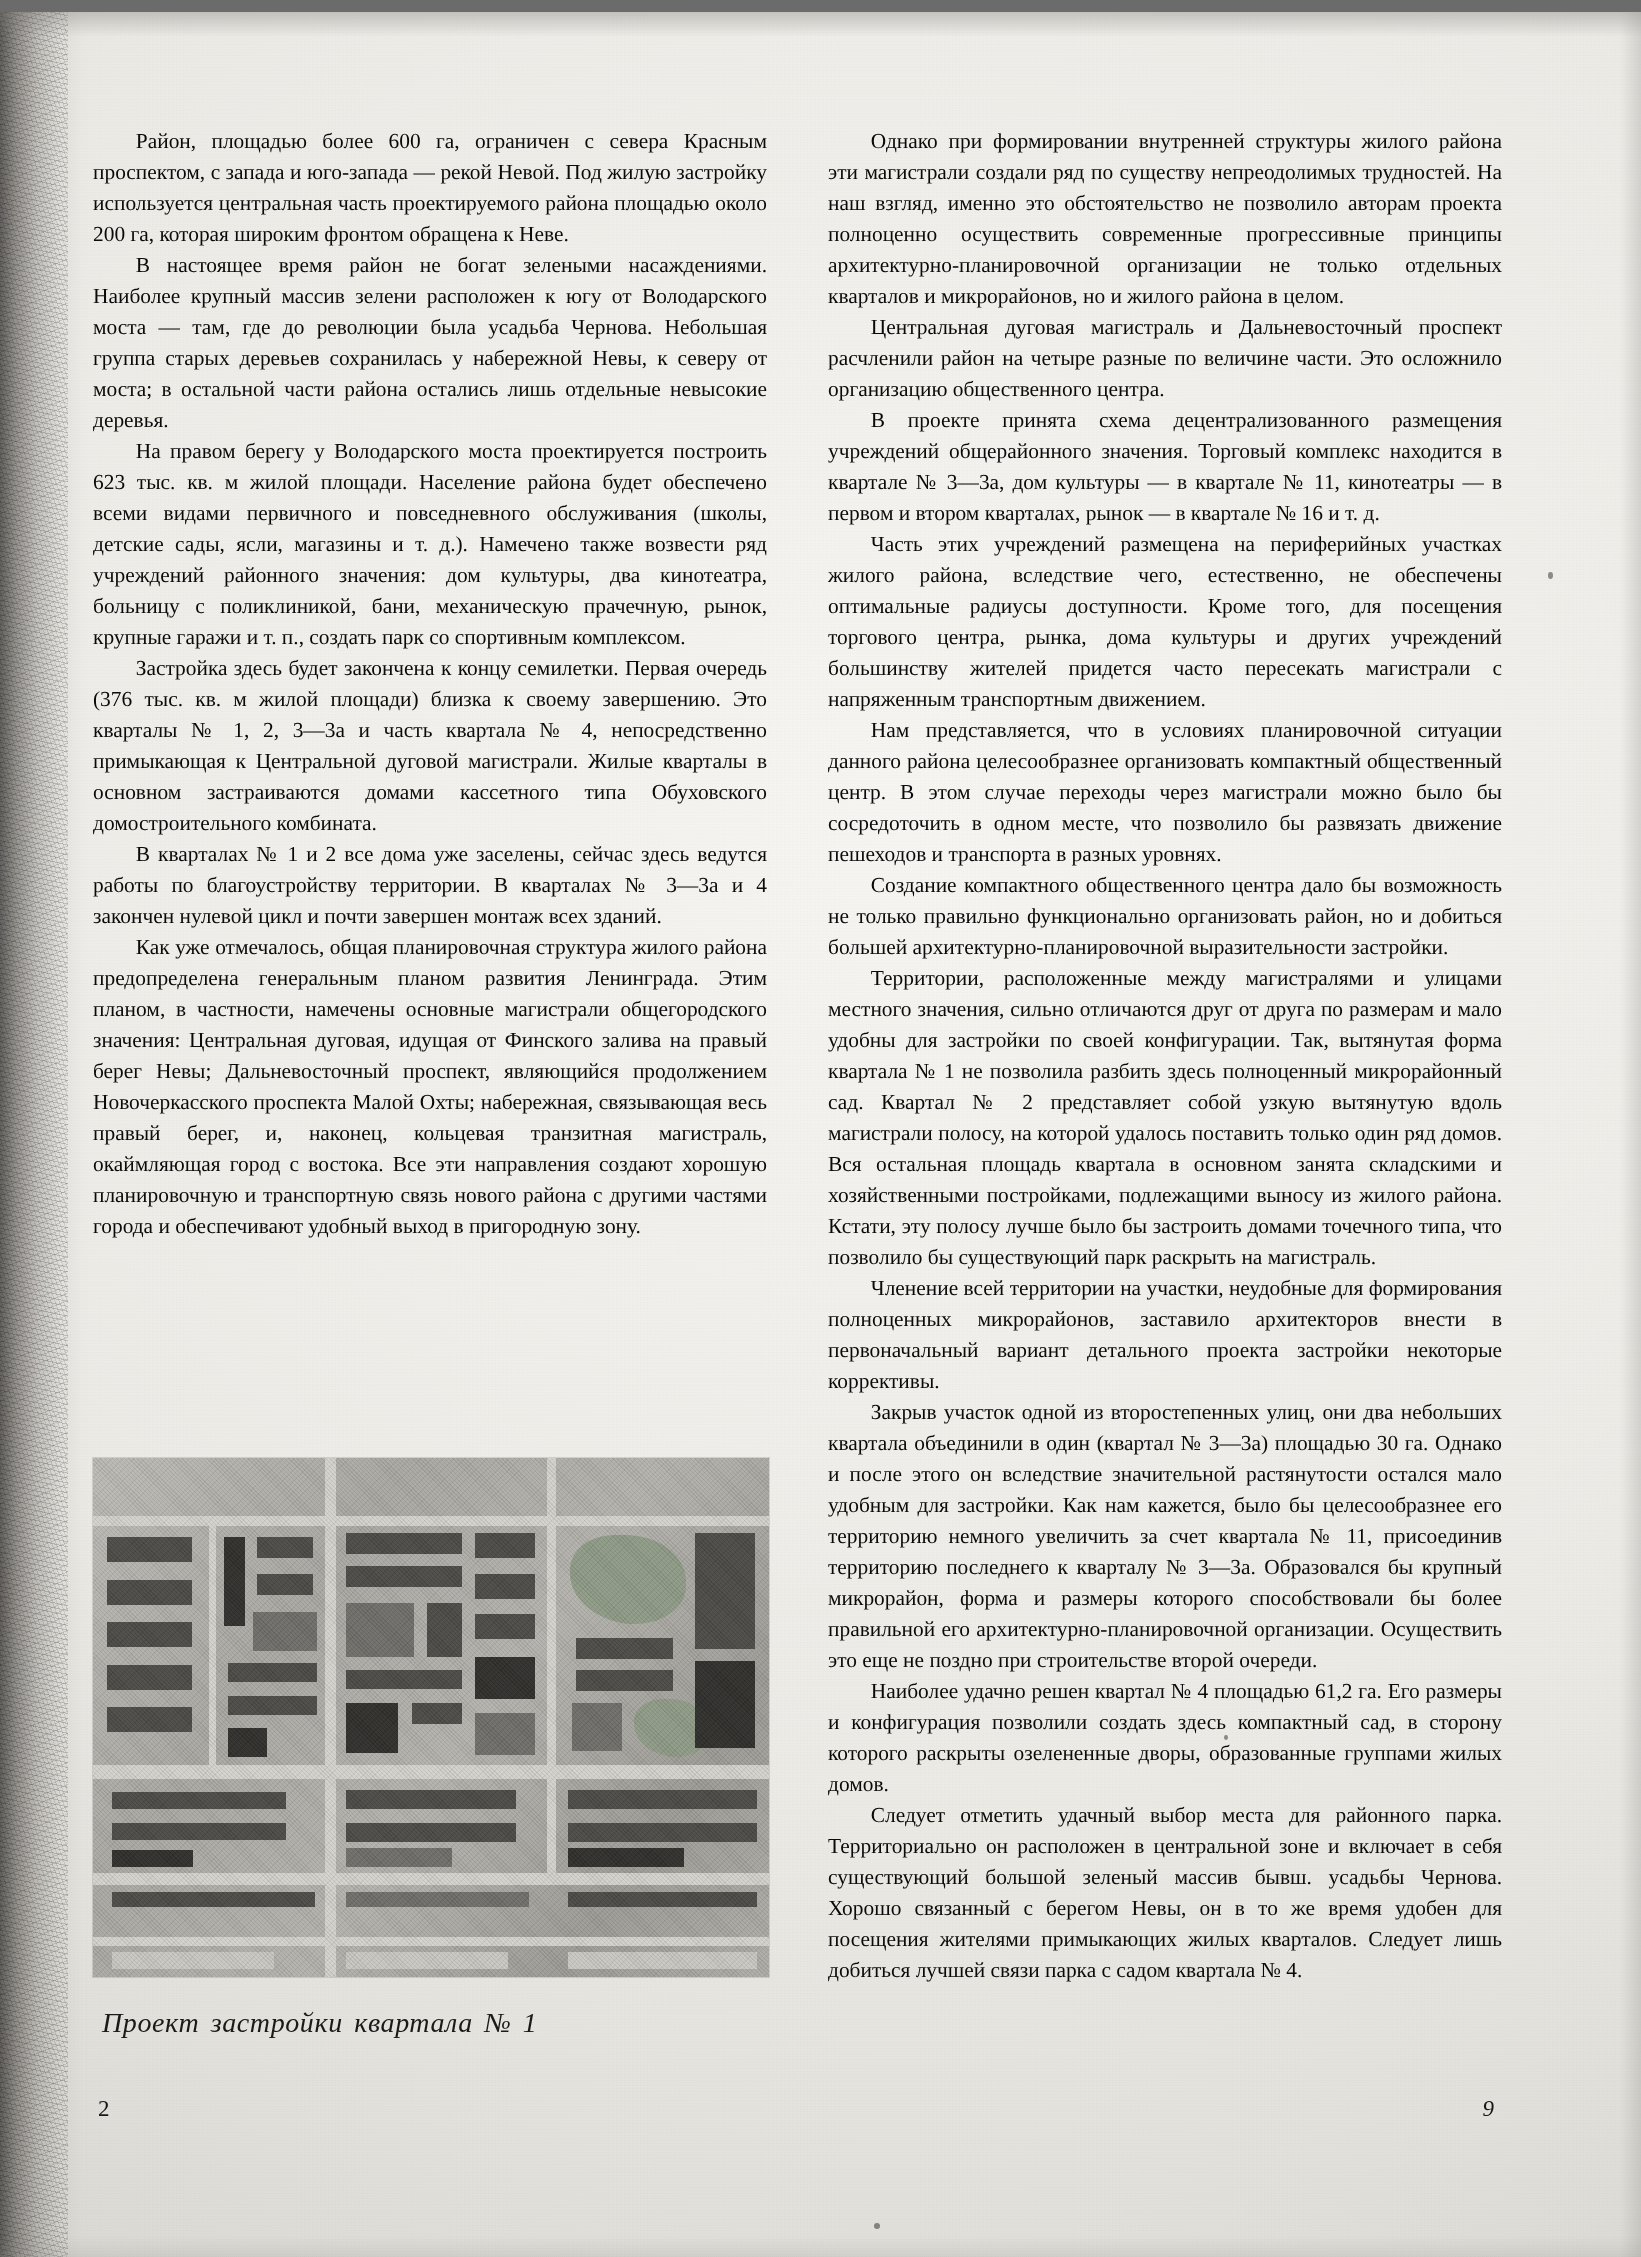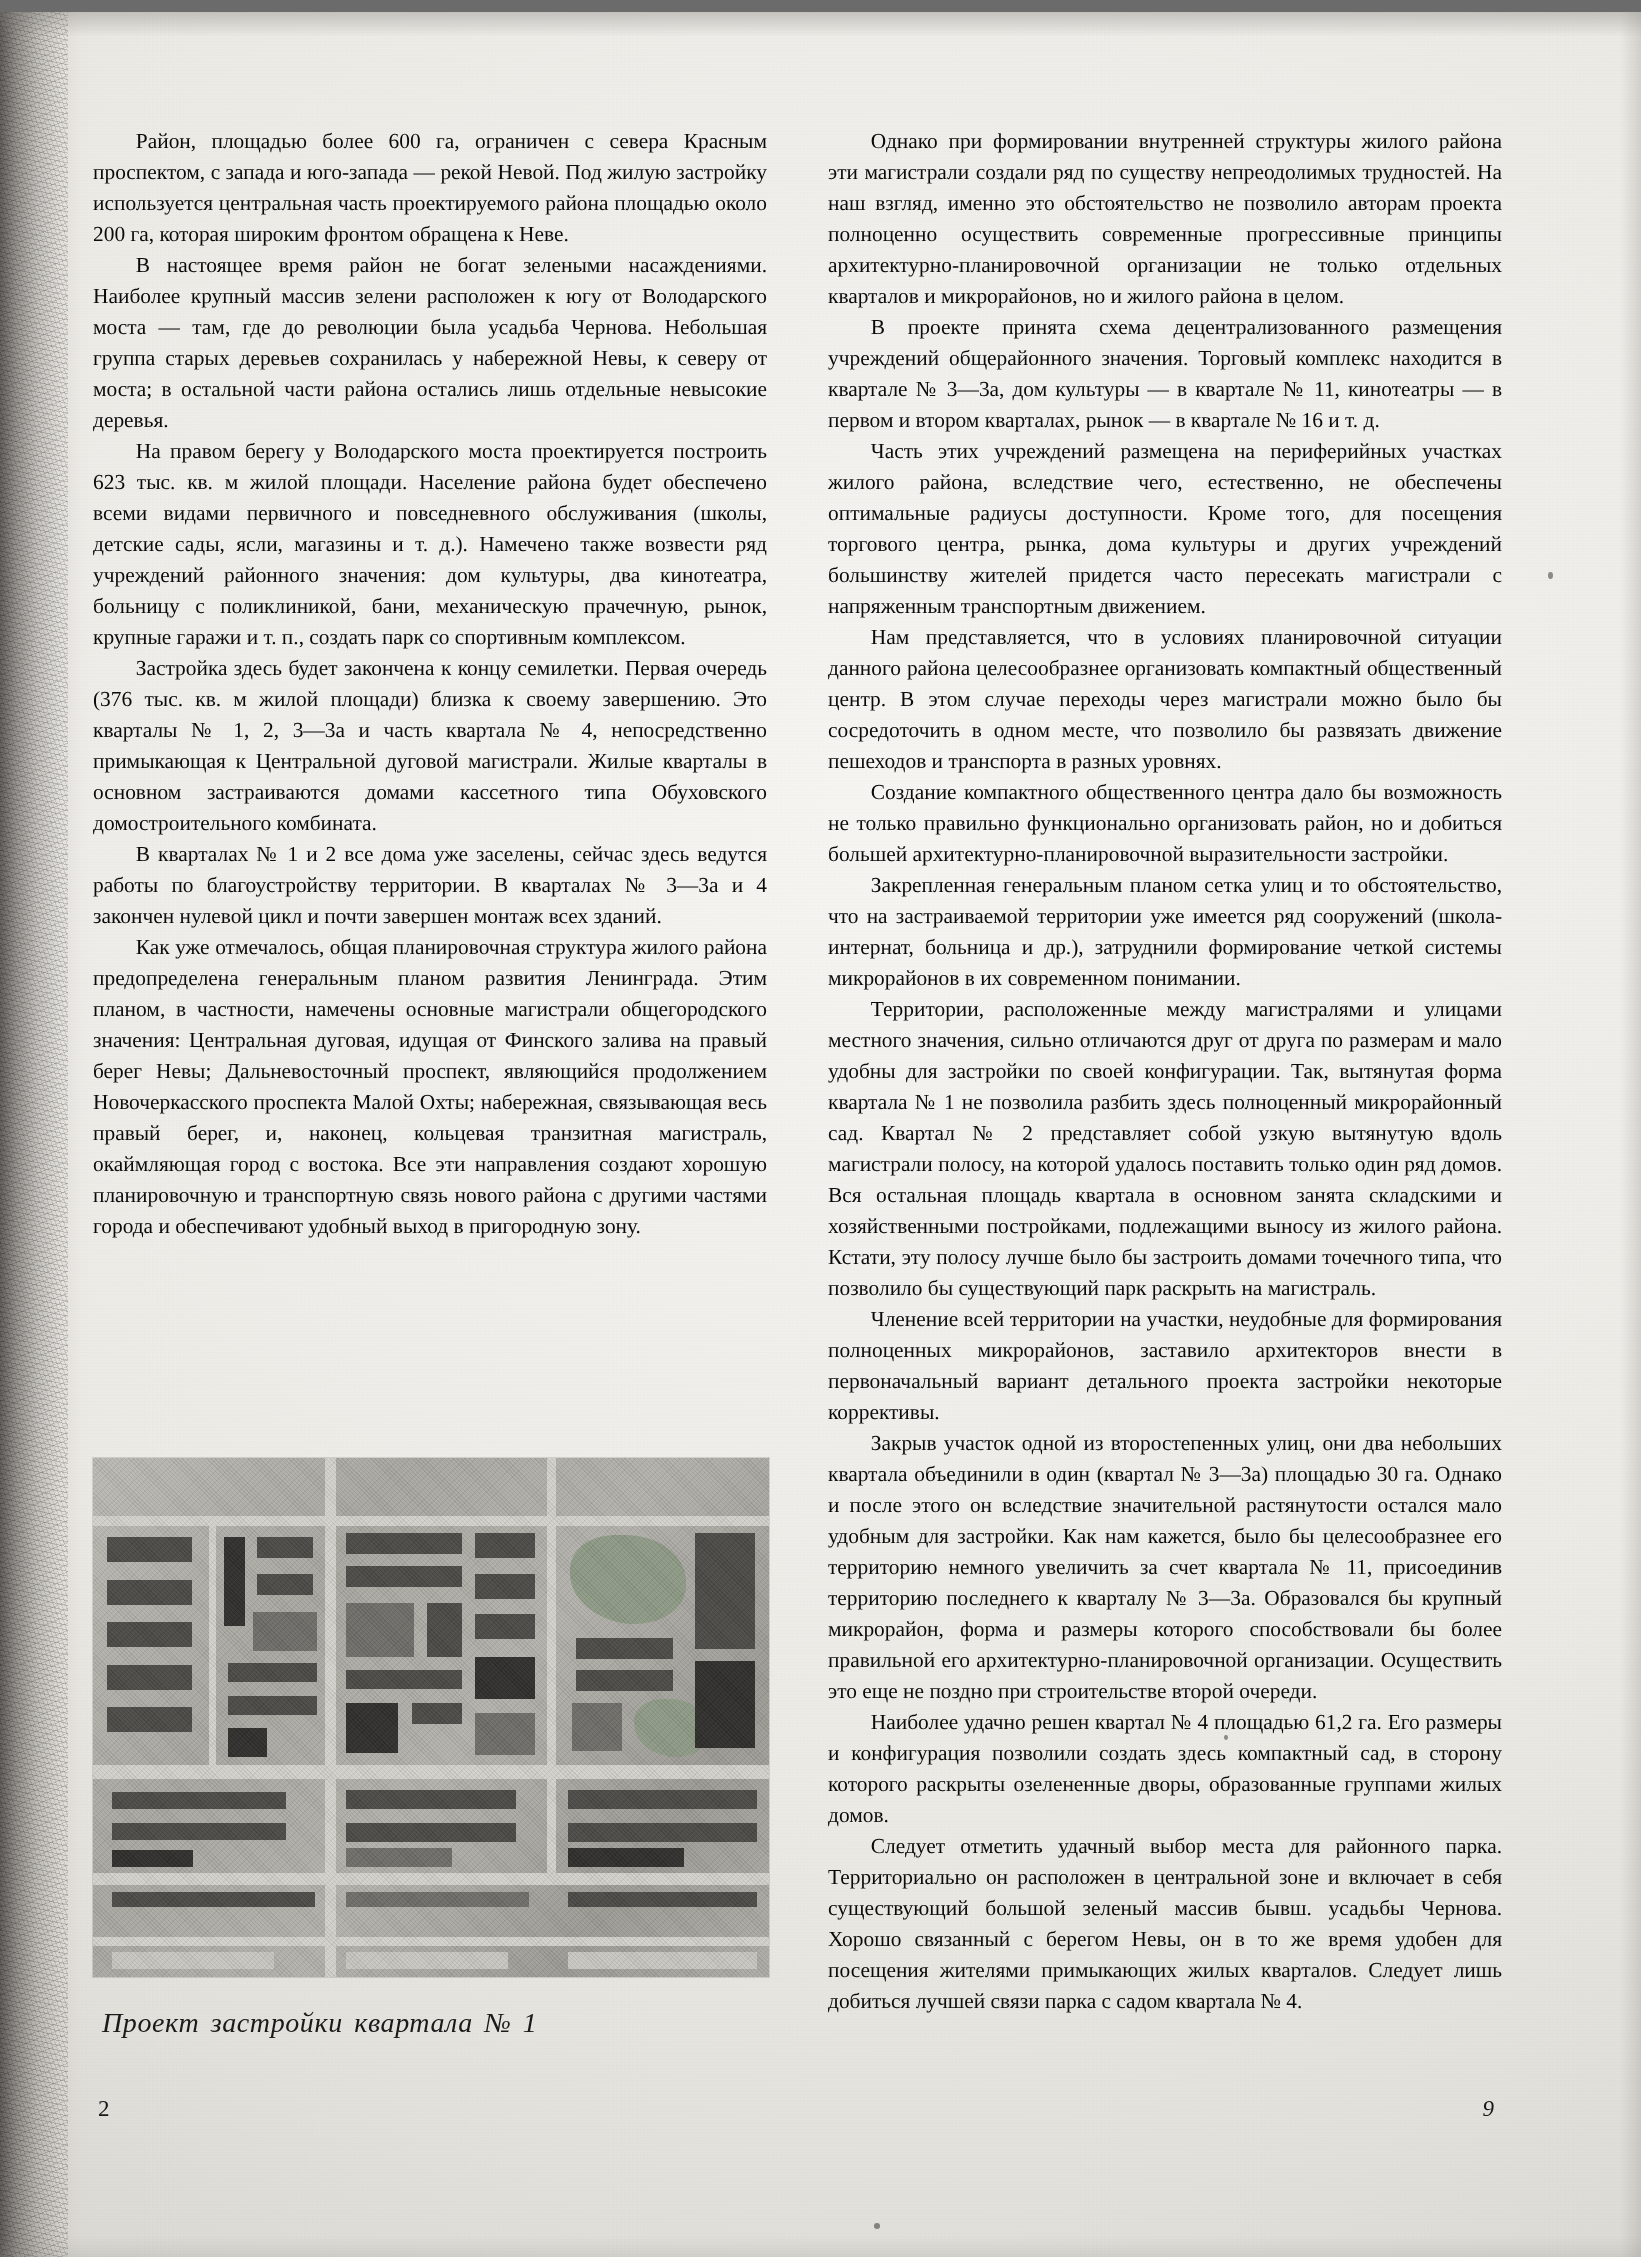--- a/index.html
+++ b/index.html
@@ -168,25 +168,25 @@
     <p>Район, площадью более 600 га, ограничен с севера Красным проспектом, с запада и юго-запада — рекой Невой. Под жилую застройку используется центральная часть проектируемого района площадью около 200 га, которая широким фронтом обращена к Неве.</p>
     <p>В настоящее время район не богат зелеными насаждениями. Наиболее крупный массив зелени расположен к югу от Володарского моста — там, где до революции была усадьба Чернова. Небольшая группа старых деревьев сохранилась у набережной Невы, к северу от моста; в остальной части района остались лишь отдельные невысокие деревья.</p>
     <p>На правом берегу у Володарского моста проектируется построить 623 тыс. кв. м жилой площади. Население района будет обеспечено всеми видами первичного и повседневного обслуживания (школы, детские сады, ясли, магазины и т. д.). Намечено также возвести ряд учреждений районного значения: дом культуры, два кинотеатра, больницу с поликлиникой, бани, механическую прачечную, рынок, крупные гаражи и т. п., создать парк со спортивным комплексом.</p>
     <p>Застройка здесь будет закончена к концу семилетки. Первая очередь (376 тыс. кв. м жилой площади) близка к своему завершению. Это кварталы № 1, 2, 3—3а и часть квартала № 4, непосредственно примыкающая к Центральной дуговой магистрали. Жилые кварталы в основном застраиваются домами кассетного типа Обуховского домостроительного комбината.</p>
     <p>В кварталах № 1 и 2 все дома уже заселены, сейчас здесь ведутся работы по благоустройству территории. В кварталах № 3—3а и 4 закончен нулевой цикл и почти завершен монтаж всех зданий.</p>
     <p>Как уже отмечалось, общая планировочная структура жилого района предопределена генеральным планом развития Ленинграда. Этим планом, в частности, намечены основные магистрали общегородского значения: Центральная дуговая, идущая от Финского залива на правый берег Невы; Дальневосточный проспект, являющийся продолжением Новочеркасского проспекта Малой Охты; набережная, связывающая весь правый берег, и, наконец, кольцевая транзитная магистраль, окаймляющая город с востока. Все эти направления создают хорошую планировочную и транспортную связь нового района с другими частями города и обеспечивают удобный выход в пригородную зону.</p>
   </div>
 
   <div class="col col-right inky">
     <p>Однако при формировании внутренней структуры жилого района эти магистрали создали ряд по существу непреодолимых трудностей. На наш взгляд, именно это обстоятельство не позволило авторам проекта полноценно осуществить современные прогрессивные принципы архитектурно-планировочной организации не только отдельных кварталов и микрорайонов, но и жилого района в целом.</p>
+    <p>Центральная дуговая магистраль и Дальневосточный проспект расчленили район на четыре разные по величине части. Это осложнило организацию общественного центра.</p>
     <p>В проекте принята схема децентрализованного размещения учреждений общерайонного значения. Торговый комплекс находится в квартале № 3—3а, дом культуры — в квартале № 11, кинотеатры — в первом и втором кварталах, рынок — в квартале № 16 и т. д.</p>
     <p>Часть этих учреждений размещена на периферийных участках жилого района, вследствие чего, естественно, не обеспечены оптимальные радиусы доступности. Кроме того, для посещения торгового центра, рынка, дома культуры и других учреждений большинству жителей придется часто пересекать магистрали с напряженным транспортным движением.</p>
     <p>Нам представляется, что в условиях планировочной ситуации данного района целесообразнее организовать компактный общественный центр. В этом случае переходы через магистрали можно было бы сосредоточить в одном месте, что позволило бы развязать движение пешеходов и транспорта в разных уровнях.</p>
     <p>Создание компактного общественного центра дало бы возможность не только правильно функционально организовать район, но и добиться большей архитектурно-планировочной выразительности застройки.</p>
-    <p>Закрепленная генеральным планом сетка улиц и то обстоятельство, что на застраиваемой территории уже имеется ряд сооружений (школа-интернат, больница и др.), затруднили формирование четкой системы микрорайонов в их современном понимании.</p>
     <p>Территории, расположенные между магистралями и улицами местного значения, сильно отличаются друг от друга по размерам и мало удобны для застройки по своей конфигурации. Так, вытянутая форма квартала № 1 не позволила разбить здесь полноценный микрорайонный сад. Квартал № 2 представляет собой узкую вытянутую вдоль магистрали полосу, на которой удалось поставить только один ряд домов. Вся остальная площадь квартала в основном занята складскими и хозяйственными постройками, подлежащими выносу из жилого района. Кстати, эту полосу лучше было бы застроить домами точечного типа, что позволило бы существующий парк раскрыть на магистраль.</p>
     <p>Членение всей территории на участки, неудобные для формирования полноценных микрорайонов, заставило архитекторов внести в первоначальный вариант детального проекта застройки некоторые коррективы.</p>
     <p>Закрыв участок одной из второстепенных улиц, они два небольших квартала объединили в один (квартал № 3—3а) площадью 30 га. Однако и после этого он вследствие значительной растянутости остался мало удобным для застройки. Как нам кажется, было бы целесообразнее его территорию немного увеличить за счет квартала № 11, присоединив территорию последнего к кварталу № 3—3а. Образовался бы крупный микрорайон, форма и размеры которого способствовали бы более правильной его архитектурно-планировочной организации. Осуществить это еще не поздно при строительстве второй очереди.</p>
     <p>Наиболее удачно решен квартал № 4 площадью 61,2 га. Его размеры и конфигурация позволили создать здесь компактный сад, в сторону которого раскрыты озелененные дворы, образованные группами жилых домов.</p>
     <p>Следует отметить удачный выбор места для районного парка. Территориально он расположен в центральной зоне и включает в себя существующий большой зеленый массив бывш. усадьбы Чернова. Хорошо связанный с берегом Невы, он в то же время удобен для посещения жителями примыкающих жилых кварталов. Следует лишь добиться лучшей связи парка с садом квартала № 4.</p>
   </div>
 
   <div class="figure">
     <div class="plan">
       <div class="plan-base"></div>

